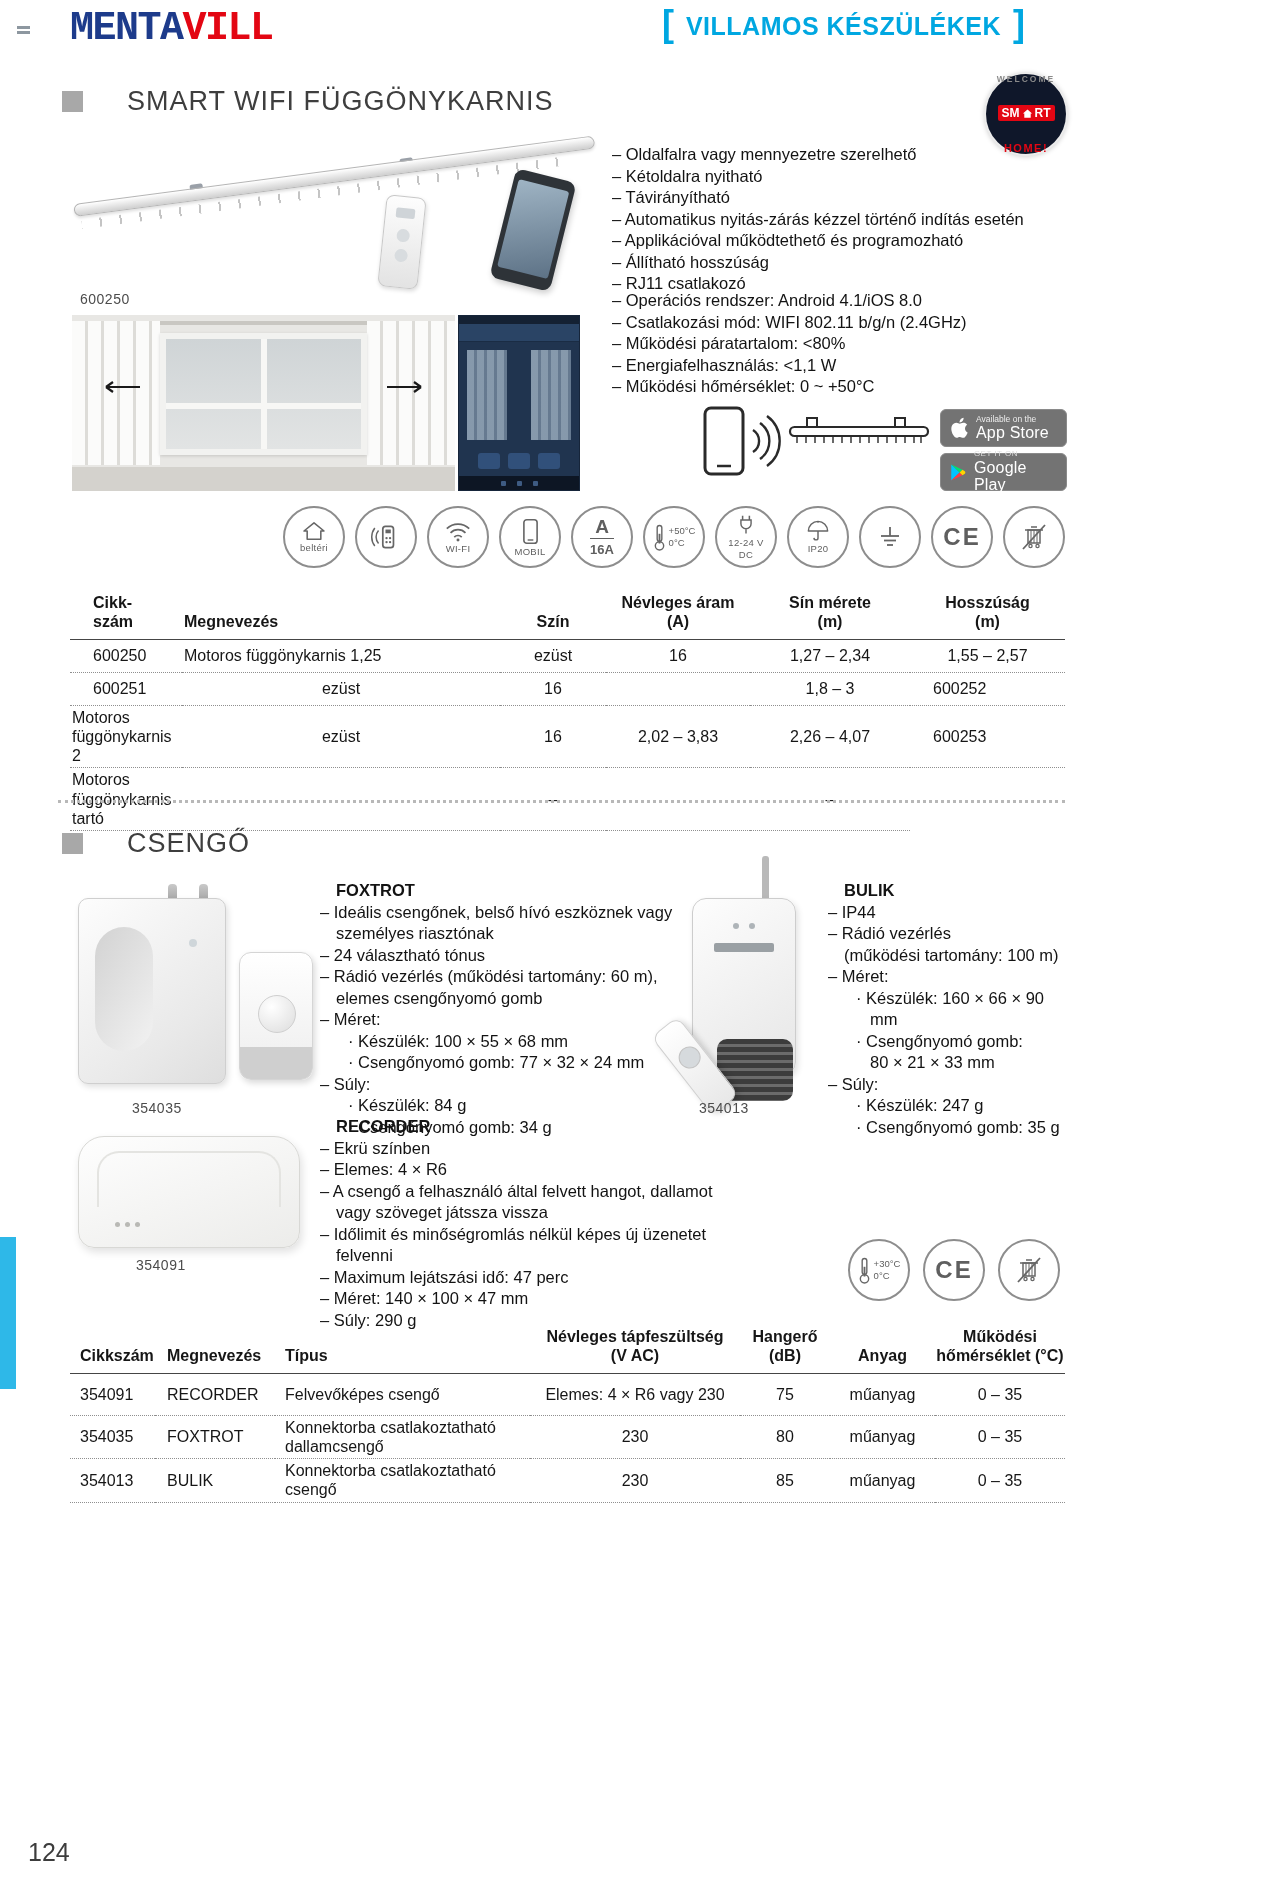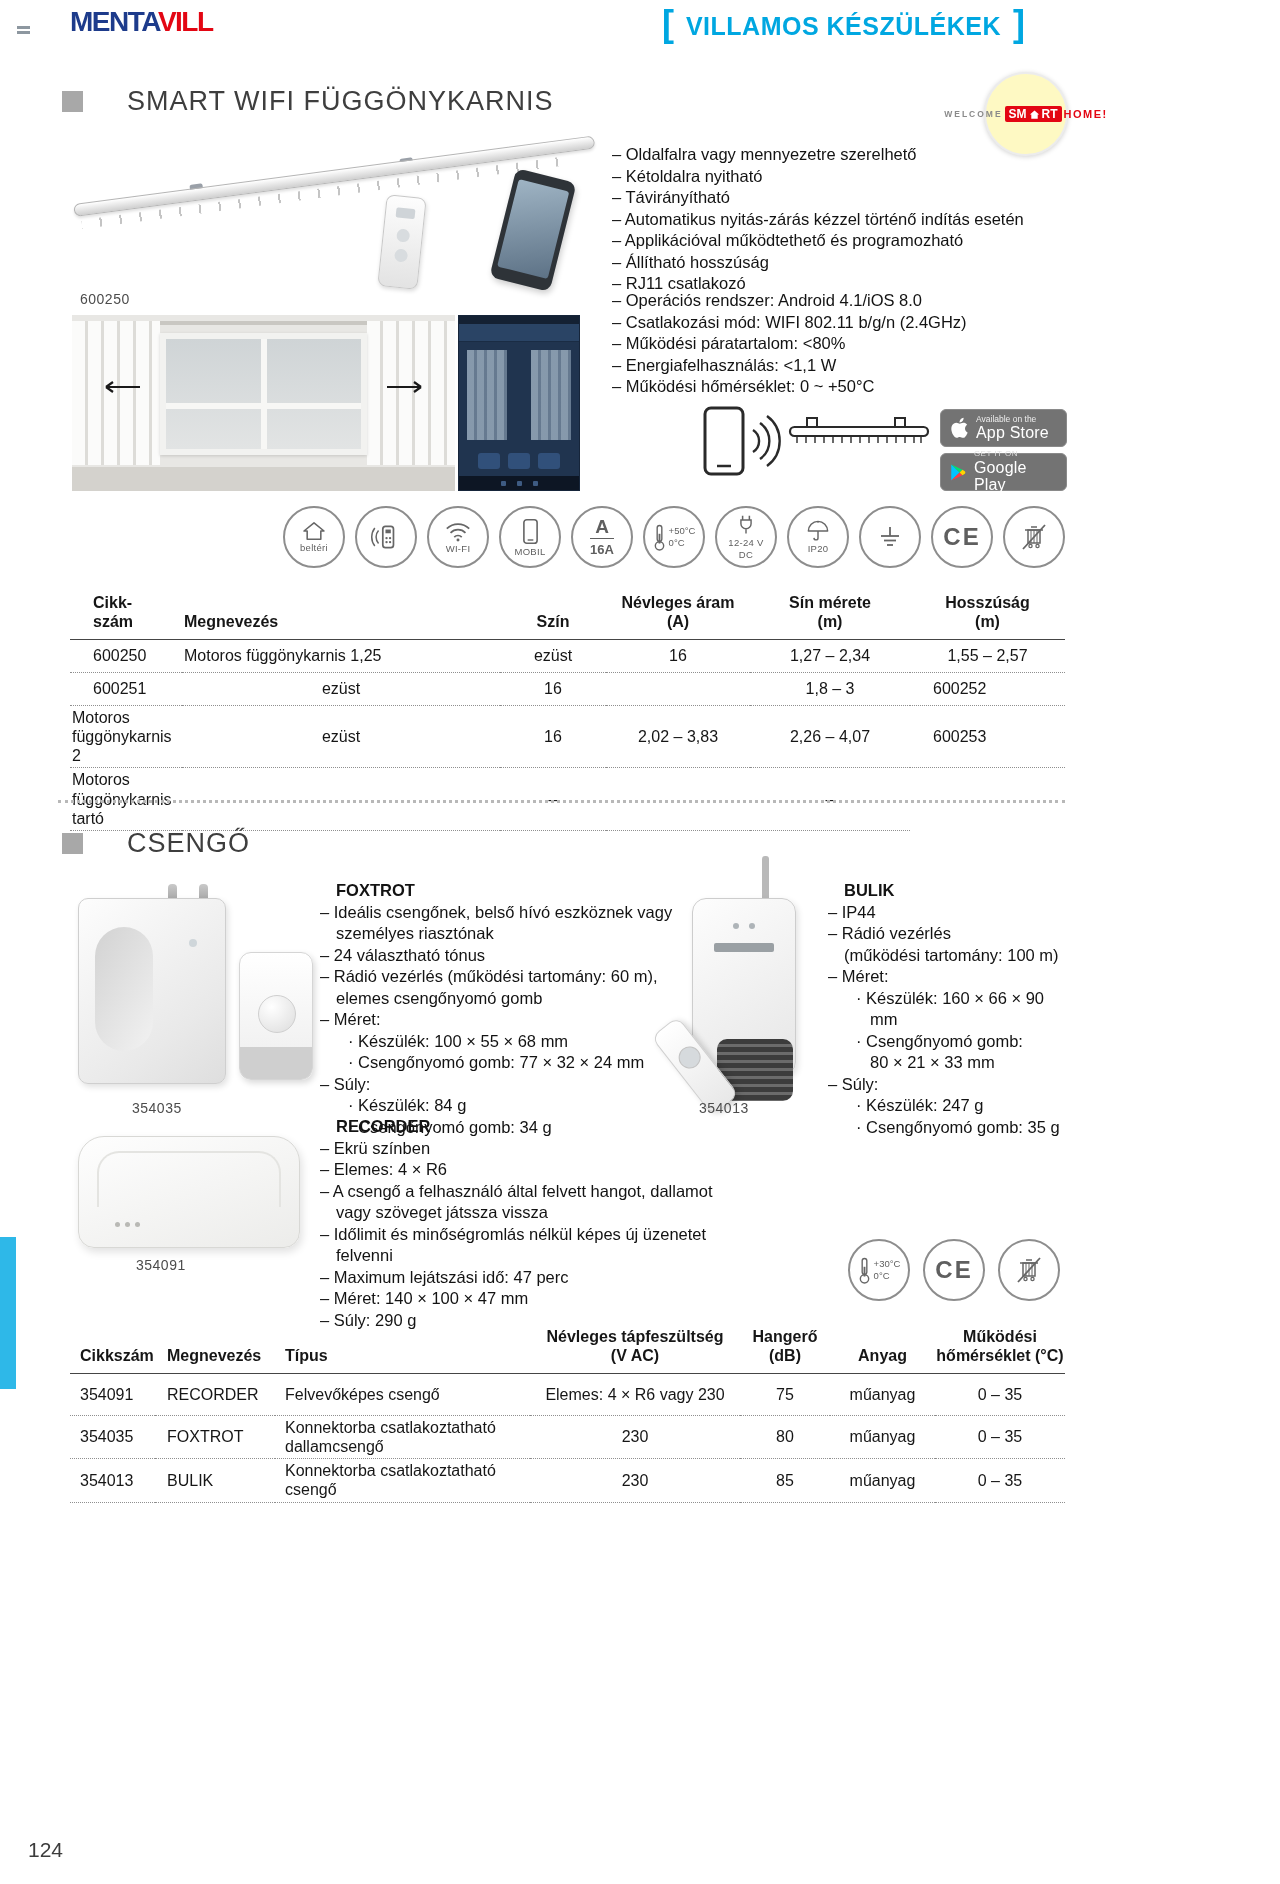--- a/index.html
+++ b/index.html
@@ -3,39 +3,39 @@
 <meta charset="utf-8">
 <style>
 *{margin:0;padding:0;box-sizing:border-box}
 html,body{background:#fff}
 #page{position:relative;width:1280px;height:1884px;margin:0 auto;background:#fff;
   font-family:"Liberation Sans","DejaVu Sans",sans-serif;color:#161616;overflow:hidden}
 
 
 #corner-mark{position:absolute;left:17px;top:26px;width:13px}
 #corner-mark::before,#corner-mark::after{content:"";display:block;height:3px;margin-bottom:2px;background:#8d97a0}
-#logo{position:absolute;left:70px;top:6px;font-size:28px;font-weight:800;letter-spacing:-1.5px;
-  font-family:Liberation Sans, sans-serif}
+#logo{position:absolute;left:70px;top:6px;font-size:40px;font-weight:800;letter-spacing:-1.5px;
+  font-family:Liberation Mono, monospace}
 #logo .p1{color:#1d3b8b}
 #logo .p2{color:#e30613}
 #category{position:absolute;right:255px;top:8px;display:flex;align-items:center;gap:12px;color:#00a7e1}
 #category .br{font-size:36px;font-weight:700;line-height:1;position:relative;top:-2px}
 #category .ct{font-size:25px;font-weight:700;letter-spacing:.5px}
 
 
 .section-head{position:absolute;left:62px;display:flex;align-items:center}
 .section-head .sq{width:21px;height:21px;background:#a8a8a8;margin-right:44px}
 .section-head .st{font-size:27px;color:#3e3e3e;letter-spacing:1px}
 #sec1-head{top:86px}
 #sec2-head{top:828px}
 
 
 #welcome-badge{position:absolute;left:984px;top:72px;width:84px;height:84px;border-radius:50%;
-  background:#fef9c3;border:2px solid #ececec;box-shadow:0 1px 5px rgba(0,0,0,.18);
-  display:flex;flex-direction:row;align-items:center;justify-content:center;gap:2px}
+  background:#0f172a;border:2px solid #ececec;box-shadow:0 1px 5px rgba(0,0,0,.18);
+  display:flex;flex-direction:column;align-items:center;justify-content:space-between;gap:2px}
 #welcome-badge .wb-top{font-size:8.5px;letter-spacing:2px;color:#8a8a8a;font-weight:700}
 #welcome-badge .wb-mid{display:flex;align-items:center;gap:2px;background:#e30613;color:#fff;
   font-weight:700;font-size:12px;padding:1px 4px;border-radius:2px}
 #welcome-badge .wb-bot{color:#e30613;font-weight:700;font-size:11px;letter-spacing:1.5px}
 
 
 #rail-photo{position:absolute;left:70px;top:138px;width:540px;height:150px}
 #rail-bar{position:absolute;left:4px;top:66px;width:525px;height:13px;border-radius:7px;
   background:linear-gradient(#fff,#cfcfcf);border:1px solid #b5b5b5;
   transform:rotate(-7.5deg);transform-origin:left center;box-shadow:0 2px 3px rgba(0,0,0,.12)}
@@ -180,21 +180,21 @@
 
 #rec-img{position:absolute;left:78px;top:1136px;width:222px;height:112px;
   background:linear-gradient(160deg,#fefefe,#ececea);border:1px solid #d8d8d5;border-radius:26px 26px 16px 16px;
   box-shadow:2px 4px 8px rgba(0,0,0,.12)}
 #rec-img::before{content:"";position:absolute;left:18px;right:18px;top:14px;height:54px;
   border:2px solid #e4e4e1;border-bottom:none;border-radius:22px 22px 0 0}
 #rec-img::after{content:"";position:absolute;left:36px;bottom:20px;width:5px;height:5px;border-radius:50%;
   background:#b9b9b5;box-shadow:10px 0 0 #b9b9b5,20px 0 0 #b9b9b5}
 
 #side-accent{position:absolute;left:0;top:1237px;width:16px;height:152px;background:#2eb8e8}
-#page-num{position:absolute;left:28px;top:1838px;font-size:21px;color:#3c3c3c}
+#page-num{position:absolute;left:28px;top:1838px;font-size:25px;color:#3c3c3c}
 </style>
 </head>
 <body>
 
 <div id="page">
 
   <div id="corner-mark"></div>
   <div id="logo">
     <span class="p1">MENTA</span><span class="p2">VILL</span>
   </div>

